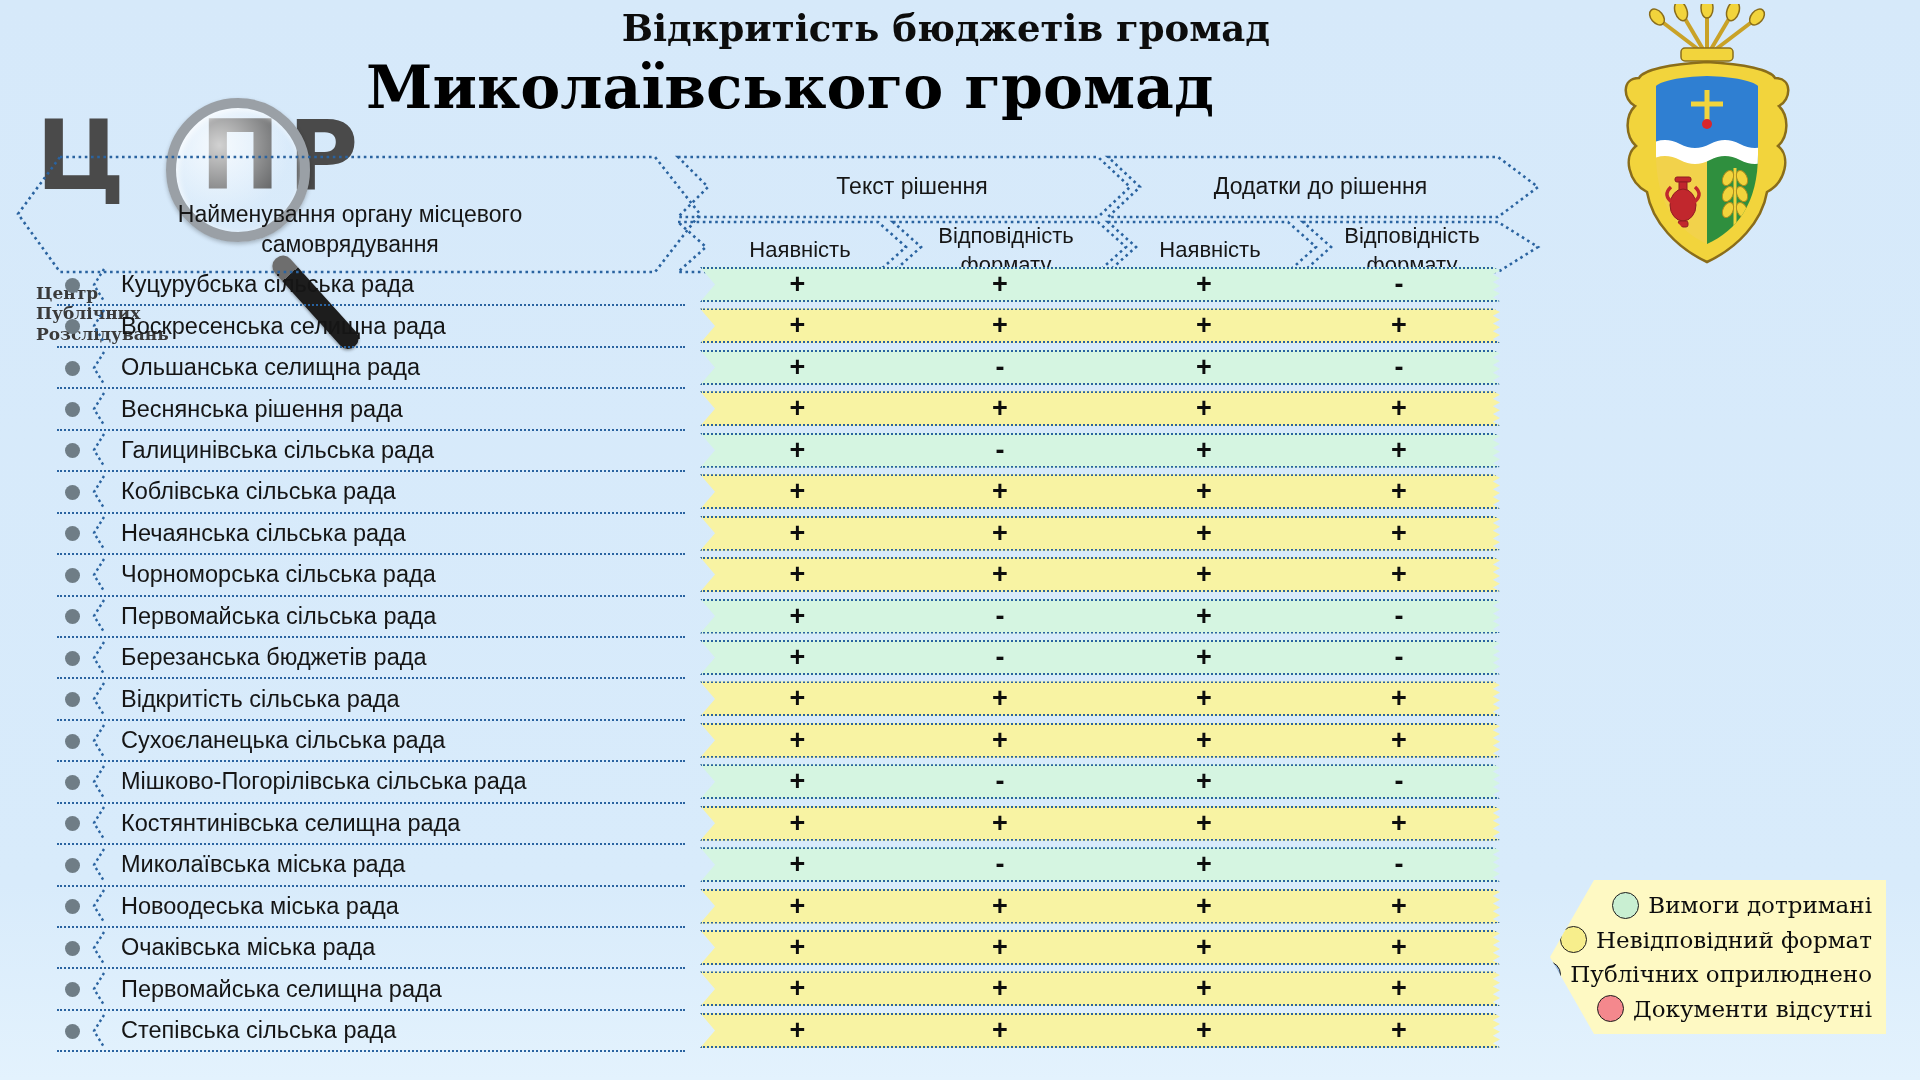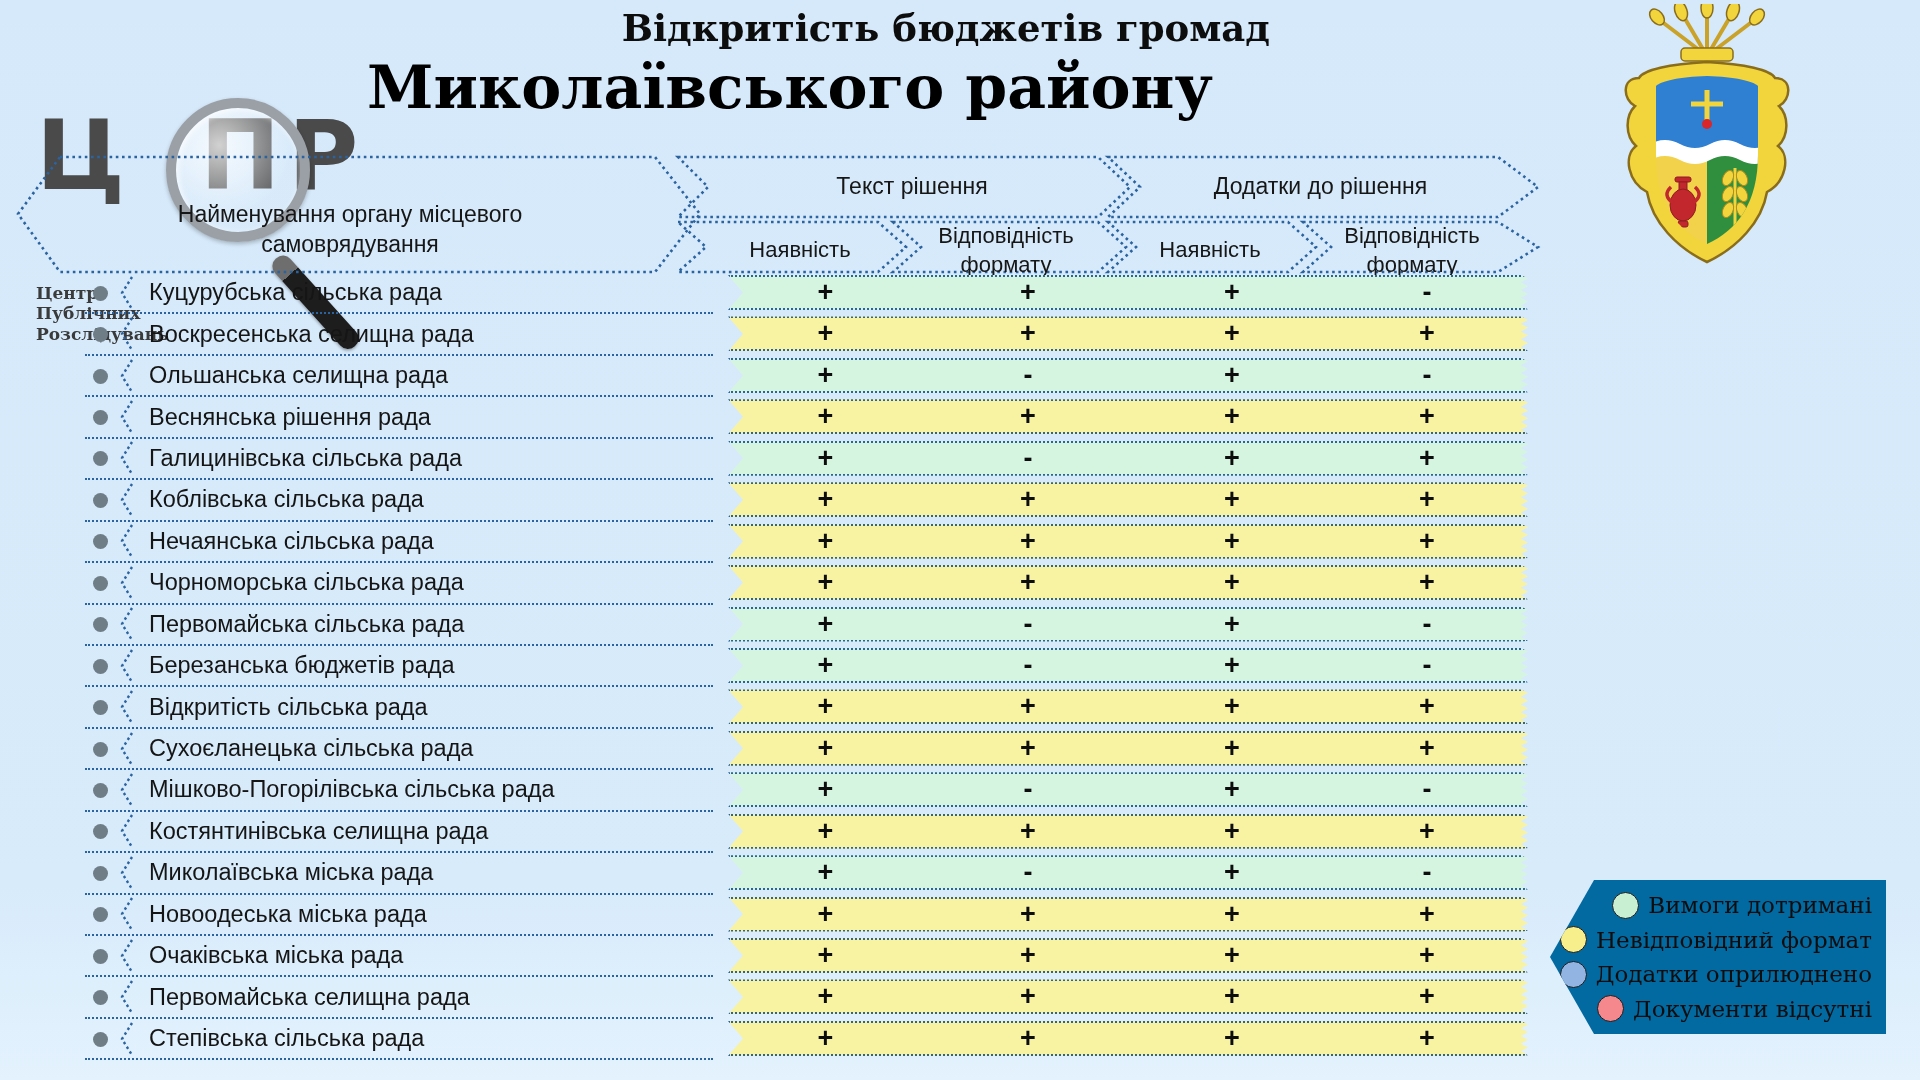--- a/index.html
+++ b/index.html
@@ -34,21 +34,21 @@
   .hdr-label { position:absolute; text-align:center; font-size:23px; color:#161616; line-height:1.3; }
   .lbl-names   { left:100px; top:164px; width:500px;margin-top:36px; }
   .lbl-group1  { left:712px; top:172px; width:400px; }
   .lbl-group2  { left:1123px; top:172px; width:395px; }
   .lbl-sub     { font-size:22px; }
   .lbl-sub1 { left:700px;  top:236px; width:200px; }
   .lbl-sub2 { left:900px;  top:222px; width:212px; }
   .lbl-sub3 { left:1110px; top:236px; width:200px; }
   .lbl-sub4 { left:1312px; top:222px; width:200px; }
   
-  .rows { position:absolute; left:0; top:273px; width:1861px;padding-left:28px; }
+  .rows { position:absolute; left:0; top:265px; width:1861px; }
   .row { position:relative; height:41.45px; }
   .name-cell { position:absolute; left:57px; top:0; width:628px; height:100%;
                border-bottom:2.5px dotted #2a63a0; }
   .bullet { position:absolute; left:8px; top:50%; width:15px; height:15px; margin-top:-7px;
             border-radius:50%; background:#6f7d86; }
   .lchev { position:absolute; left:34px; top:50%; margin-top:-18px; }
   .rname { position:absolute; left:64px; top:0; height:100%; display:flex; align-items:center;
            font-size:23.5px; color:#151515; white-space:nowrap; }
   .stripe { position:absolute; left:700px; top:2px; width:800px; height:35px;
             border-top:2.5px dotted #2a63a0; border-bottom:2.5px dotted #2a63a0;
@@ -58,21 +58,21 @@
   .stripe.green  { background:#d5f5e1; }
   .stripe.yellow { background:#f8f3a3; }
   .val { position:absolute; top:0; height:100%; display:flex; align-items:center; justify-content:center;
          font-weight:700; font-size:27px; color:#0d0d0d; }
   .val-0 { left:0;    width:195px; }
   .val-1 { left:195px; width:210px; }
   .val-2 { left:405px; width:198px; }
   .val-3 { left:603px; width:192px; }
   
   .legend { position:absolute; left:1550px; top:880px; width:336px; height:154px;
-            background:#0369a1;
+            background:#fef9c3;
             clip-path:polygon(0 50%, 44px 0, 100% 0, 100% 100%, 44px 100%);
             display:flex; flex-direction:column; justify-content:space-around;
             align-items:flex-end; padding:8px 14px 8px 46px; }
   .legend-item { display:flex; align-items:center; gap:9px;
                  font-family:"DejaVu Serif", serif; font-size:23px; color:#0d0d0d; white-space:nowrap; }
   .legend-dot { width:27px; height:27px; border-radius:50%; border:1.6px solid #1c1c1c; flex:0 0 auto; }
   
   .emblem { position:absolute; left:1595px; top:4px; }
 </style>
 </head>
@@ -86,21 +86,21 @@
   <div class="glass-handle"></div>
   <div class="logo-sub">
     <div>Центр</div>
     <div>Публічних</div>
     <div>Розслідувань</div>
   </div>
 </div>
 
 <div class="titles">
   <div class="title-1">Відкритість бюджетів громад</div>
-  <div class="title-2">Миколаївського району</div>
+  <div class="title-2">Миколаївського громад</div>
 </div>
 
 <svg class="emblem" width="225" height="266" viewBox="0 0 225 266">
 
   <g stroke="#c9a227" stroke-width="4" fill="none">
     <line x1="112" y1="52" x2="62" y2="14"></line>
     <line x1="112" y1="52" x2="86" y2="8"></line>
     <line x1="112" y1="52" x2="112" y2="4"></line>
     <line x1="112" y1="52" x2="138" y2="8"></line>
     <line x1="112" y1="52" x2="162" y2="14"></line>
@@ -463,19 +463,19 @@
   <div class="legend-item">
     <span class="legend-dot" style="background: rgb(201, 239, 210);"></span>
     <span>Вимоги дотримані</span>
   </div>
   <div class="legend-item">
     <span class="legend-dot" style="background: rgb(247, 238, 140);"></span>
     <span>Невідповідний формат</span>
   </div>
   <div class="legend-item">
     <span class="legend-dot" style="background: rgb(146, 180, 227);"></span>
-    <span>Додатки оприлюднено</span>
+    <span>Публічних оприлюднено</span>
   </div>
   <div class="legend-item">
     <span class="legend-dot" style="background: rgb(244, 136, 141);"></span>
     <span>Документи відсутні</span>
   </div>
 </div>
 
 </body></html>

